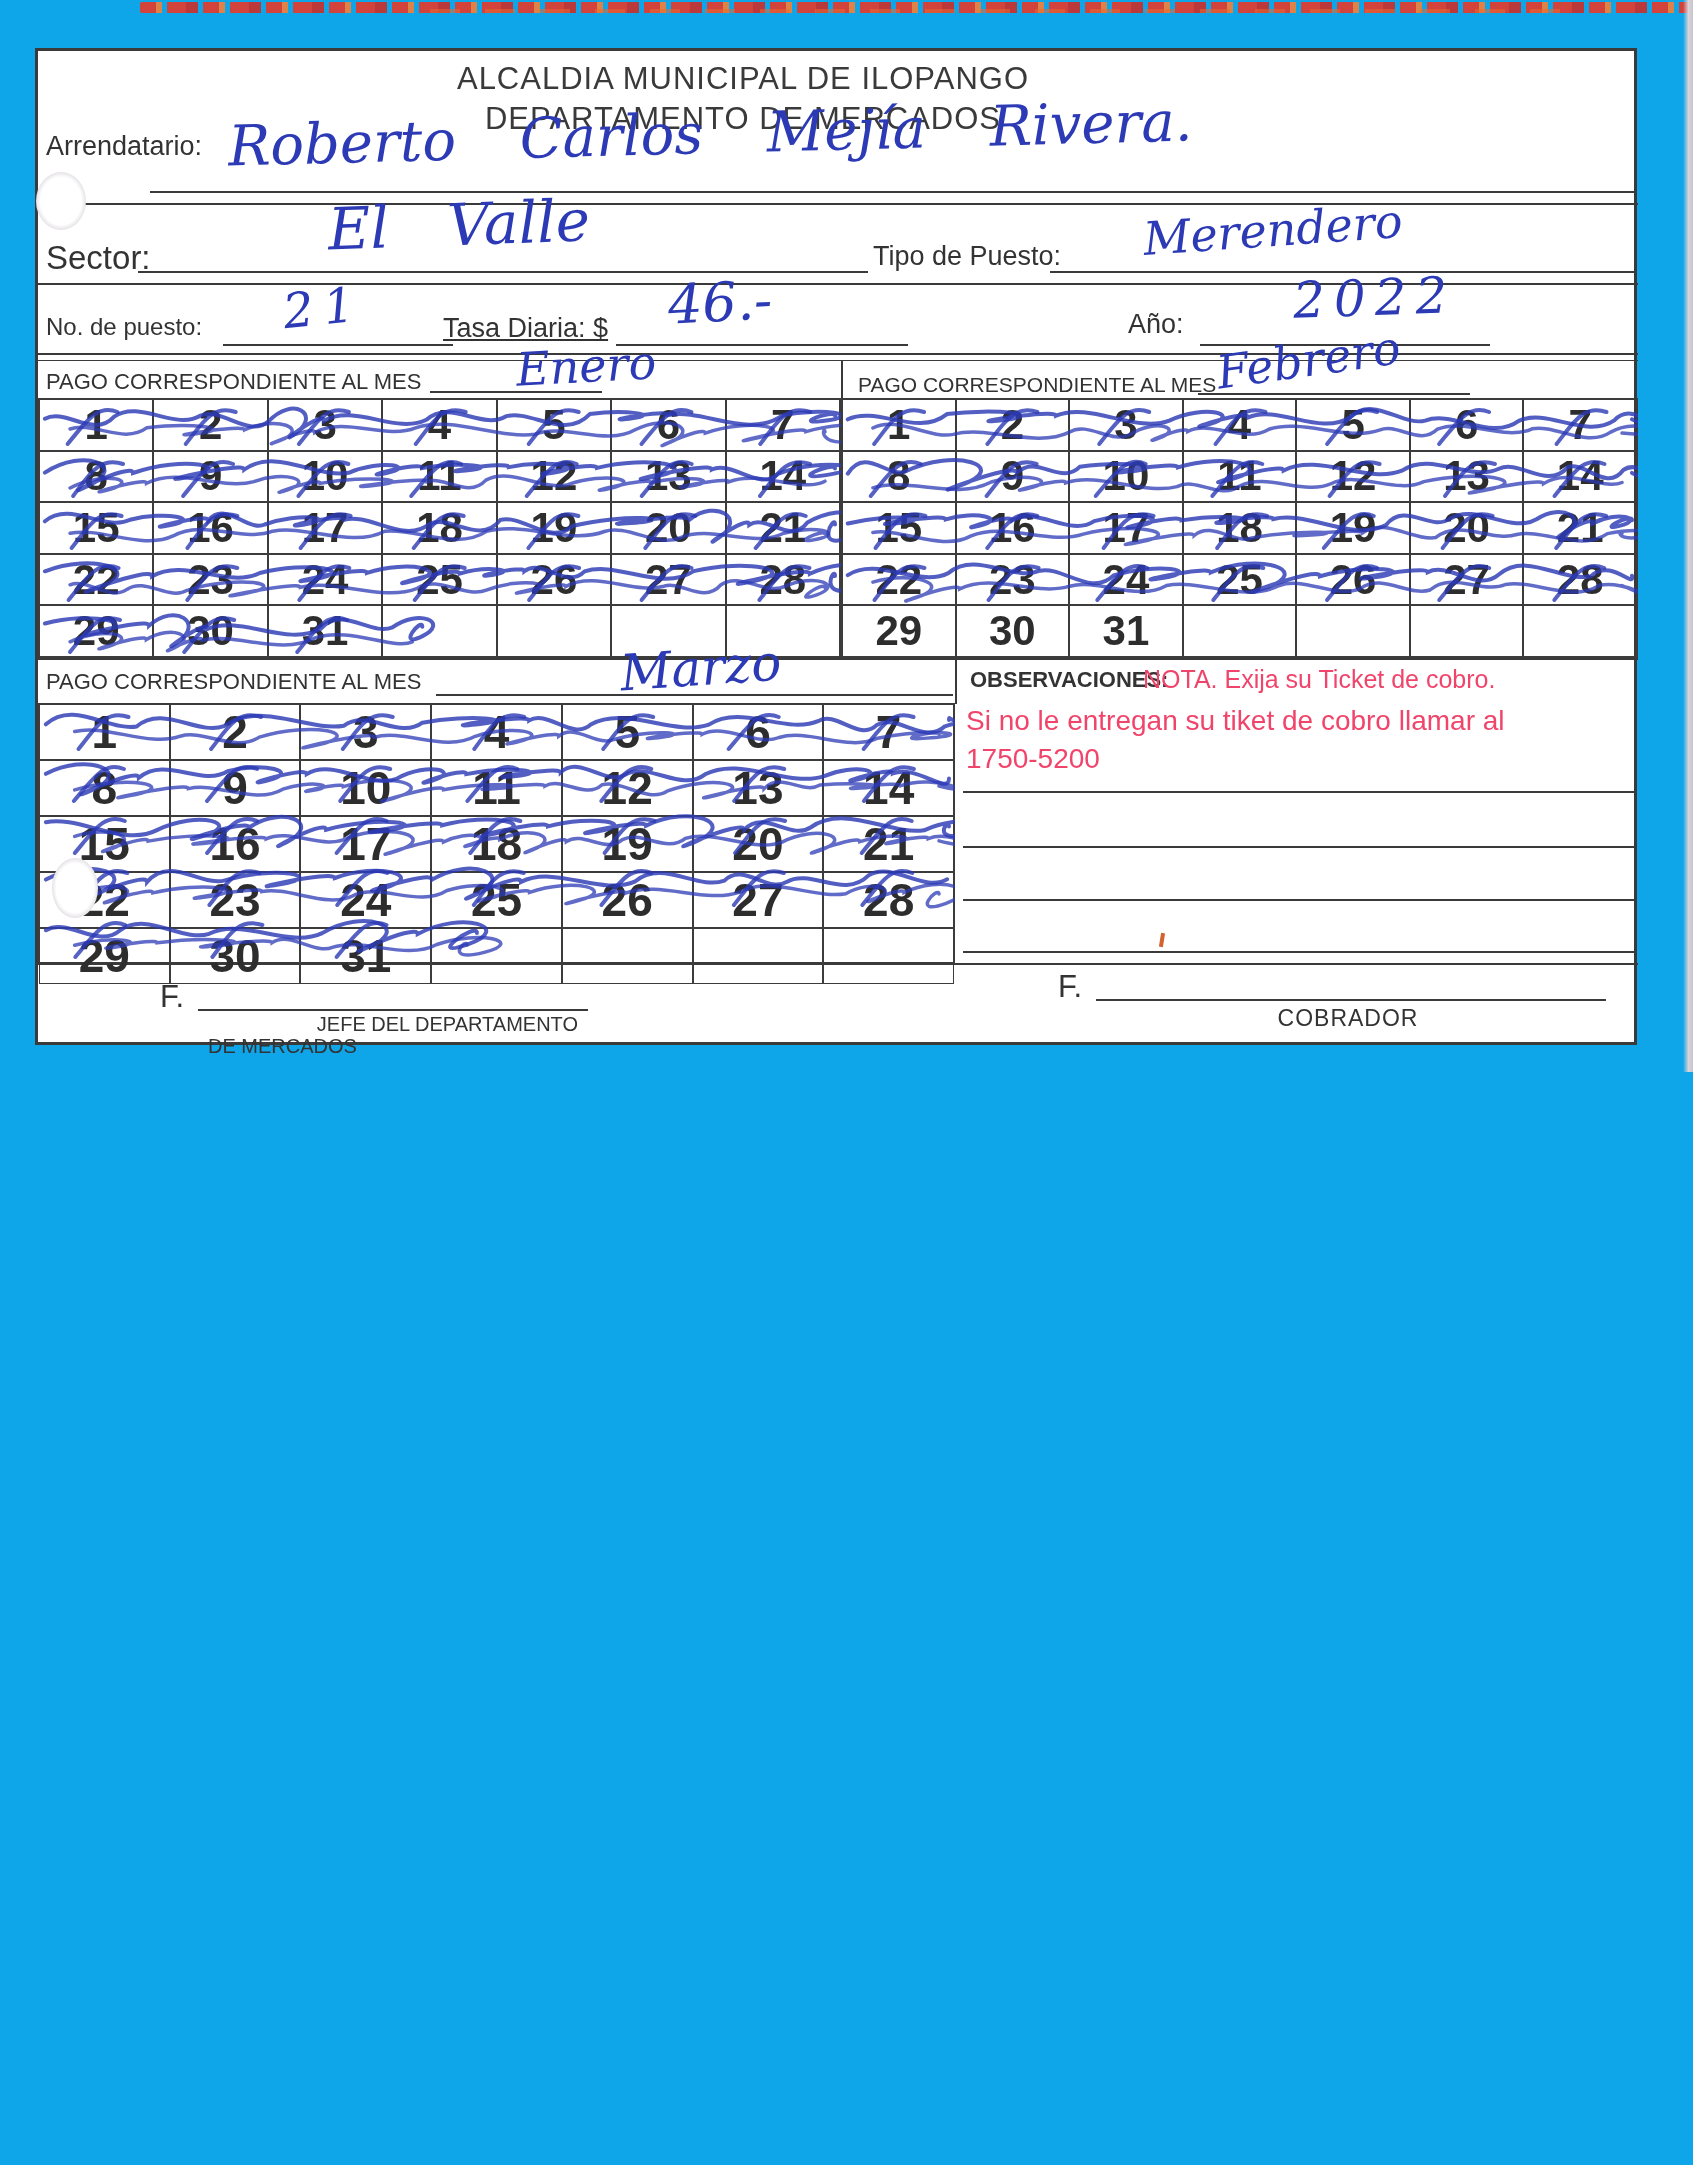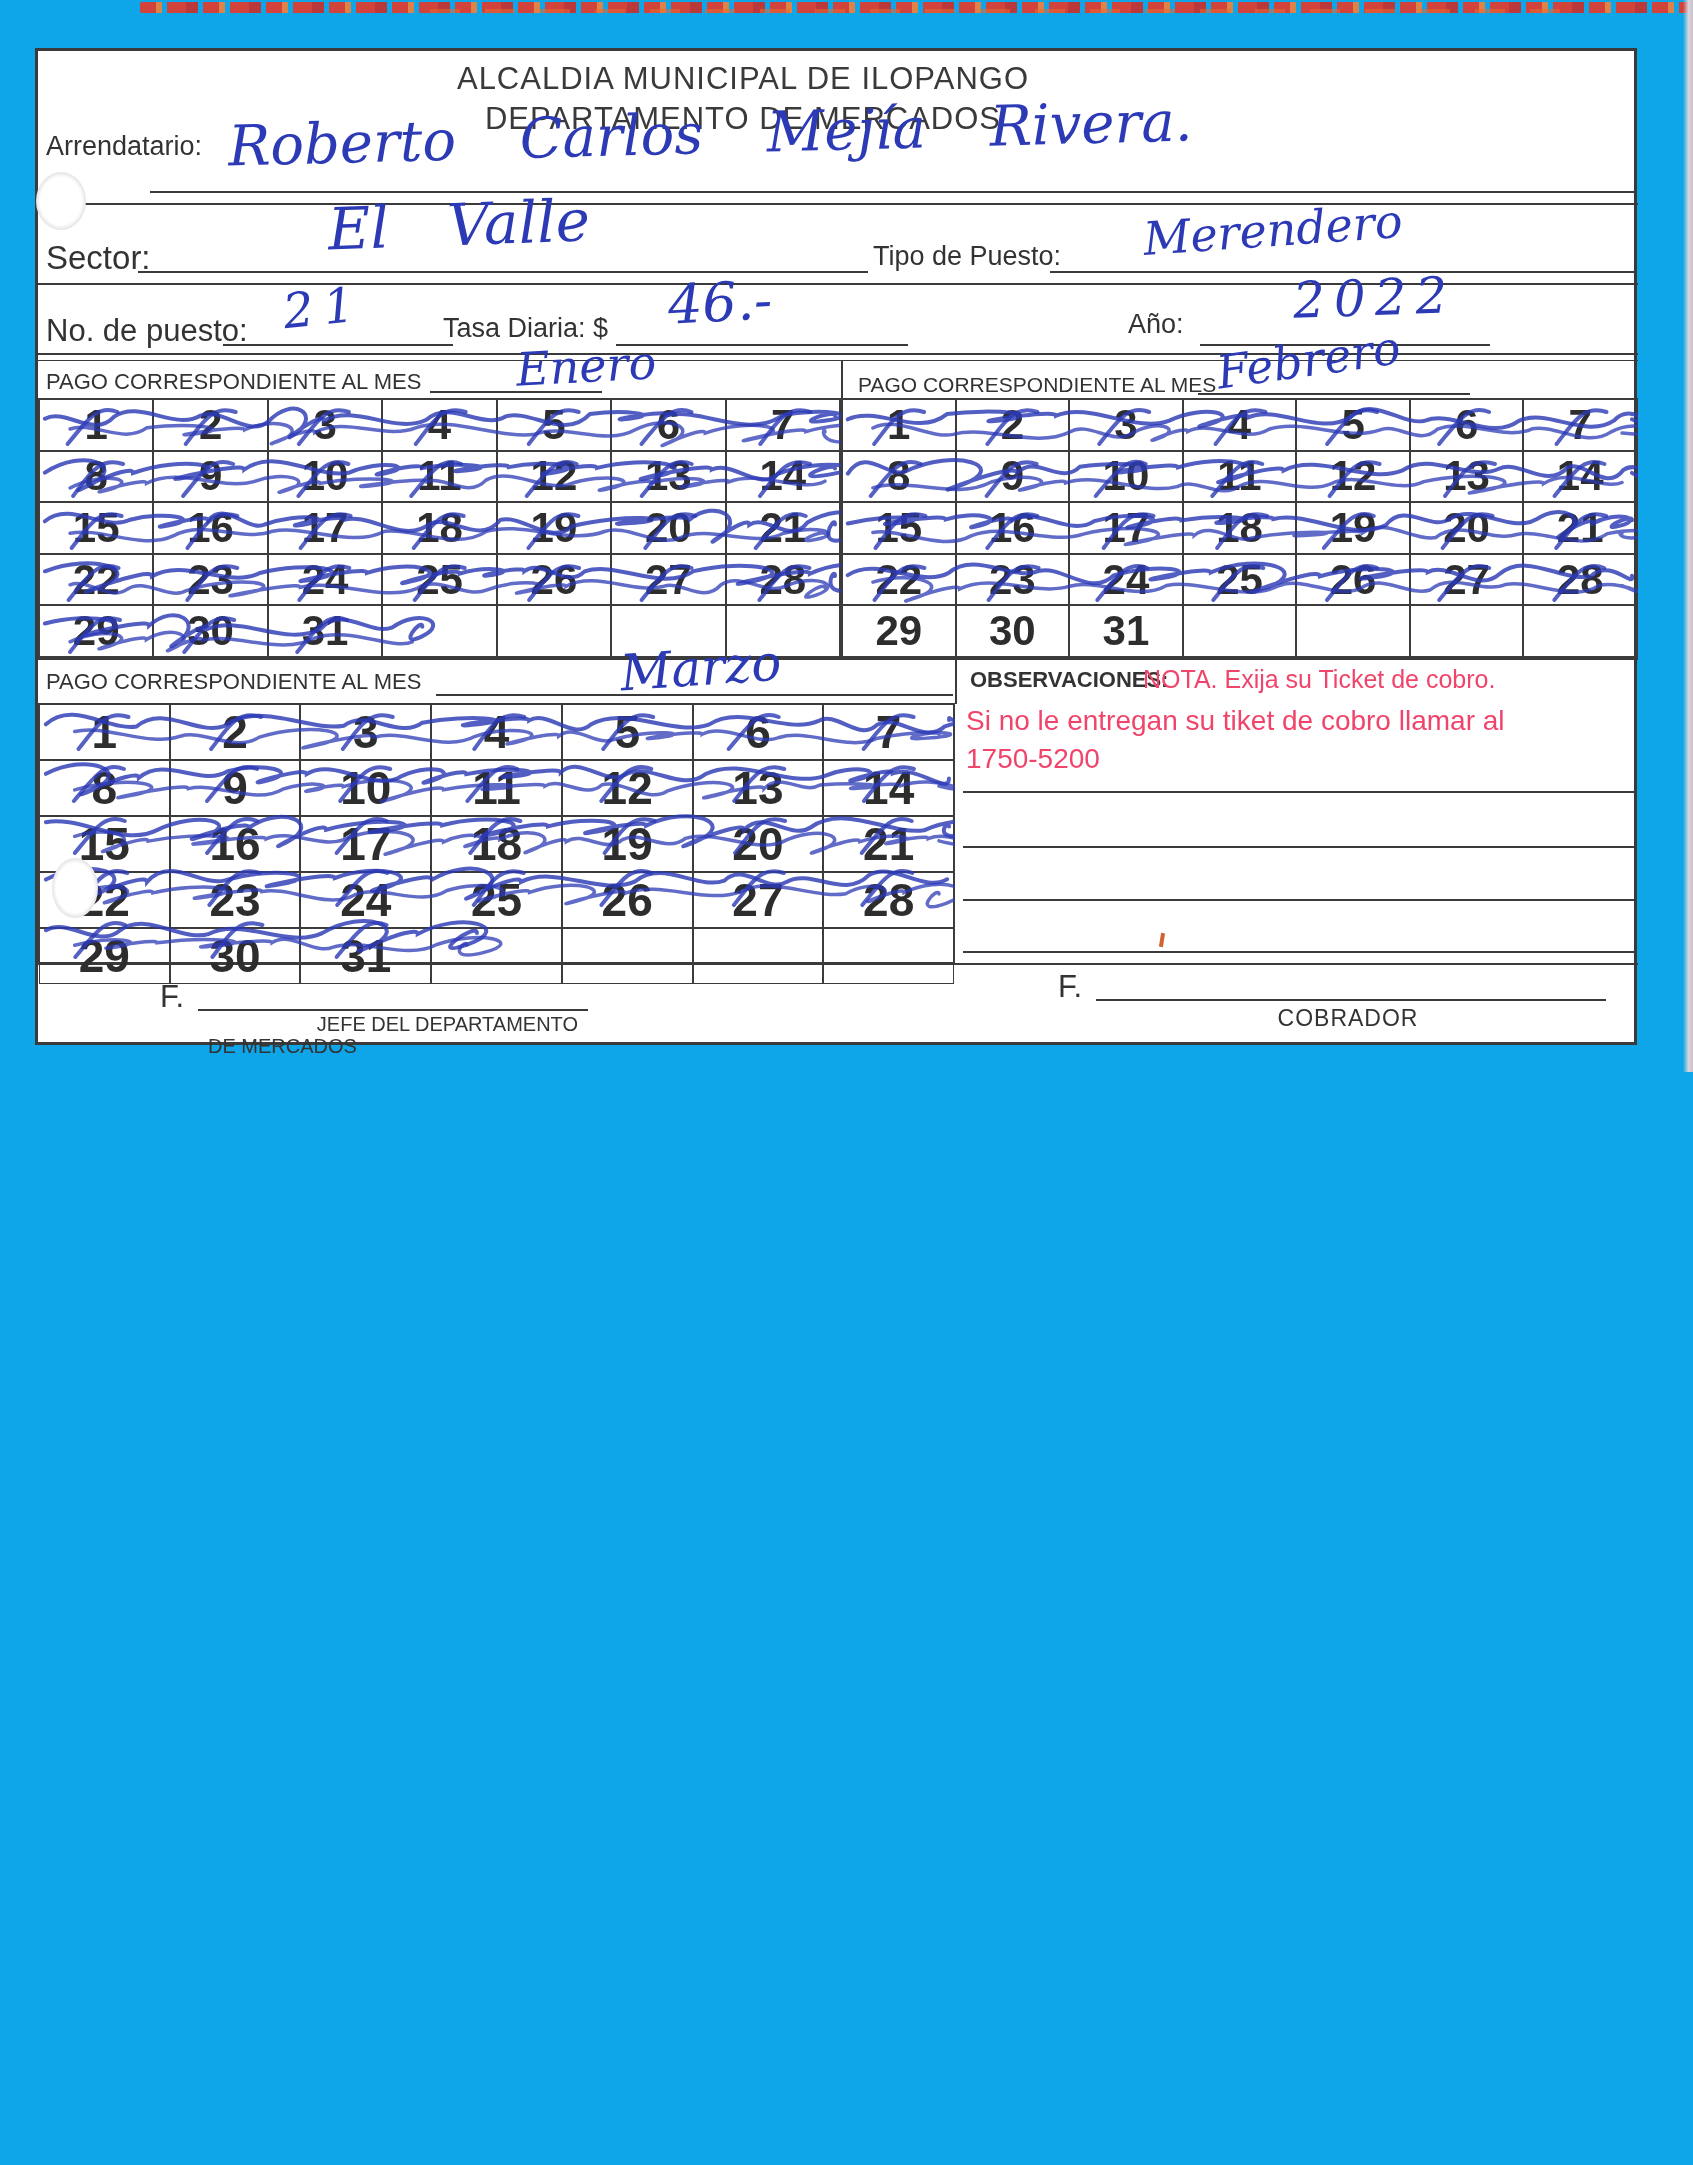--- a/index.html
+++ b/index.html
@@ -52,24 +52,24 @@
     <div class="line" style="left:0;top:152px;width:1600px;"></div>
 
     <div class="lbl" style="left:8px;top:188px;font-size:33px;">Sector:</div>
     <div class="line" style="left:100px;top:220px;width:730px;"></div>
     <div class="hw" style="left:290px;top:140px;font-size:58px;word-spacing:40px;transform:rotate(-2deg);">El Valle</div>
     <div class="lbl" style="left:835px;top:190px;font-size:27px;">Tipo de Puesto:</div>
     <div class="line" style="left:1012px;top:220px;width:586px;"></div>
     <div class="hw" style="left:1105px;top:152px;font-size:46px;transform:rotate(-4deg);">Merendero</div>
     <div class="line" style="left:0;top:232px;width:1600px;"></div>
 
-    <div class="lbl" style="left:8px;top:262px;font-size:31px;">No. de puesto:</div>
+    <div class="lbl" style="left:8px;top:262px;font-size:24px;">No. de puesto:</div>
     <div class="line" style="left:185px;top:293px;width:230px;"></div>
     <div class="hw" style="left:245px;top:228px;font-size:48px;transform:rotate(-6deg);letter-spacing:10px;">21</div>
-    <div class="lbl" style="left:405px;top:262px;font-size:27px;">Tasa Diaria: $</div>
+    <div class="lbl" style="left:405px;top:262px;font-size:27px;text-decoration:underline;">Tasa Diaria: $</div>
     <div class="line" style="left:578px;top:293px;width:292px;"></div>
     <div class="hw" style="left:630px;top:220px;font-size:54px;transform:rotate(-3deg);">46.-</div>
     <div class="lbl" style="left:1090px;top:258px;font-size:27px;">Año:</div>
     <div class="line" style="left:1162px;top:293px;width:290px;"></div>
     <div class="hw" style="left:1255px;top:218px;font-size:50px;letter-spacing:9px;transform:rotate(-2deg);">2022</div>
     <div class="line" style="left:0;top:302px;width:1600px;"></div>
     <div class="line" style="left:0;top:309px;width:1600px;height:1px;"></div>
 
     <div class="lbl" style="left:8px;top:318px;font-size:22px;">PAGO CORRESPONDIENTE AL MES</div>
     <div class="line" style="left:392px;top:340px;width:172px;"></div>

